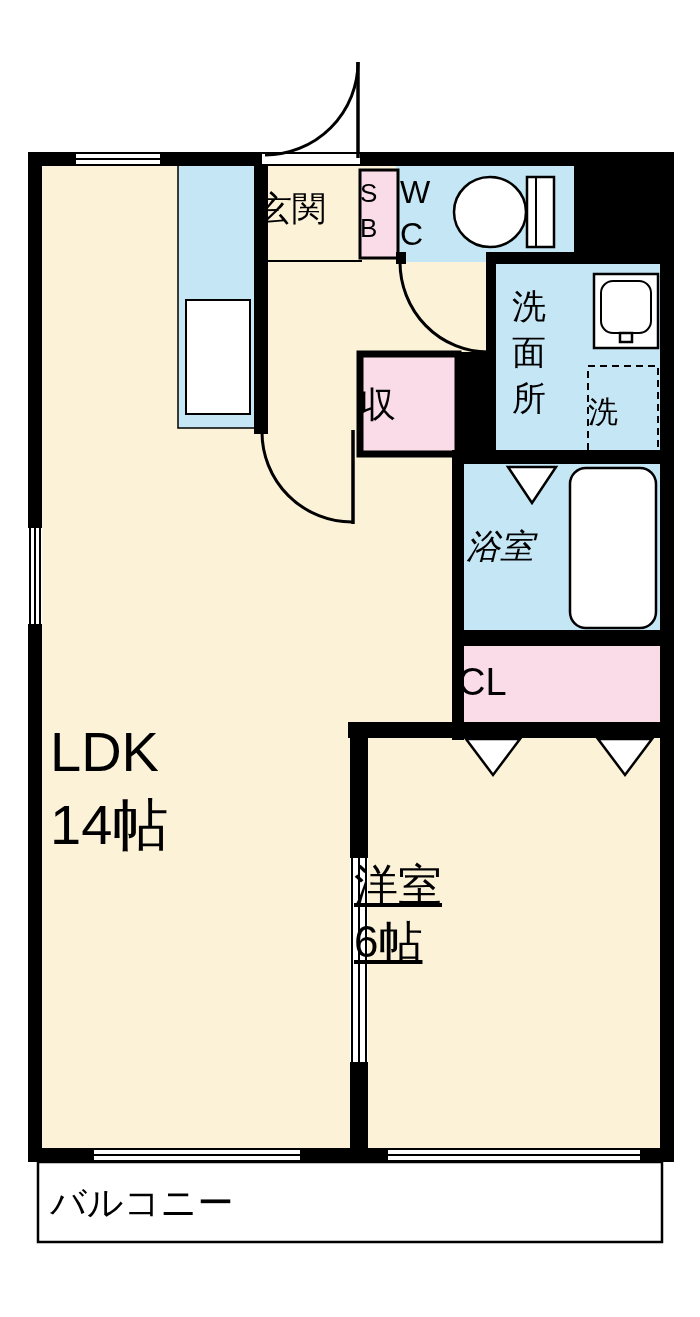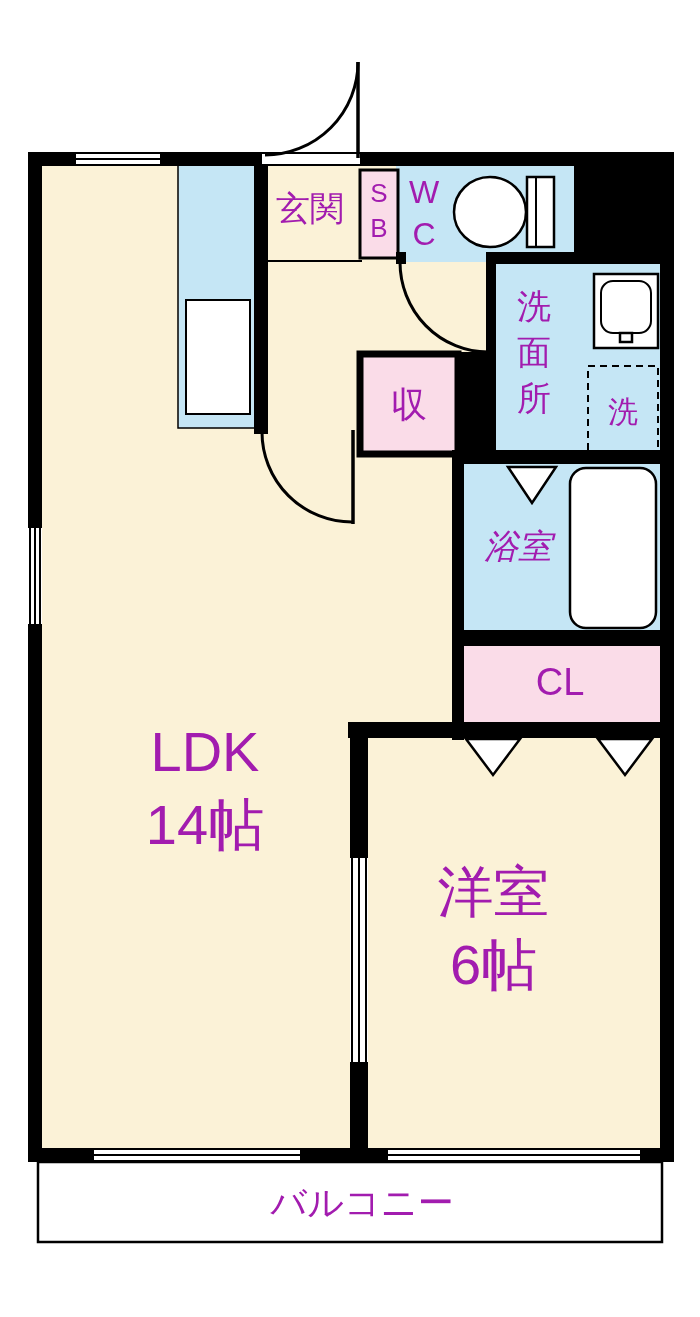--- a/index.html
+++ b/index.html
@@ -13,31 +13,31 @@
   .fill-blue{fill:var(--wet-blue,#C5E6F5);}
   .fill-pink{fill:var(--closet-pink,#FADCE8);}
   .wall{fill:var(--wall-black,#000000);}
   .white{fill:#ffffff;}
   .ln{stroke:#000;stroke-width:2;fill:none;}
   .arc{stroke:#000;stroke-width:3;fill:none;}
   .leaf{stroke:#000;stroke-width:3.5;}
   .icon{fill:#ffffff;stroke:#000;stroke-width:2.5;}
   .icon-thin{fill:none;stroke:#000;stroke-width:2;}
   .tri{fill:#ffffff;stroke:#000;stroke-width:2.5;}
-  .lbl{position:absolute;color:#a21caf;text-align:center;white-space:pre-line;line-height:1.3;}
+  .lbl{position:absolute;color:#000000;white-space:pre-line;line-height:1.3;}
   .lbl-genkan{left:258px;top:186px;width:104px;font-size:34px;}
   .lbl-sb{left:360px;top:176px;width:38px;font-size:26px;line-height:1.35;}
   .lbl-wc{left:400px;top:172px;width:48px;font-size:32px;}
   .lbl-washroom{left:512px;top:284px;width:44px;font-size:34px;line-height:1.35;}
   .lbl-laundry{left:588px;top:392px;width:70px;font-size:30px;}
   .lbl-storage{left:360px;top:382px;width:98px;font-size:36px;}
   .lbl-bath{left:466px;top:524px;width:104px;font-size:34px;font-style:italic;}
   .lbl-cl{left:458px;top:658px;width:204px;font-size:38px;}
   .lbl-ldk{left:50px;top:716px;width:310px;font-size:56px;}
-  .lbl-western{left:346px;top:856px;width:295px;font-size:56px;}
+  .lbl-western{left:354px;top:856px;width:295px;font-size:44px;text-decoration:underline;}
   .lbl-balcony{left:38px;top:1180px;width:624px;font-size:36px;padding-left:12px;}
 </style>
 </head>
 <body>
 
 <div class="stage">
 
   <svg class="plan-svg" width="700" height="1317" viewBox="0 0 700 1317">
 
     <rect class="fill-cream" x="36" y="158" width="628" height="994"></rect>

